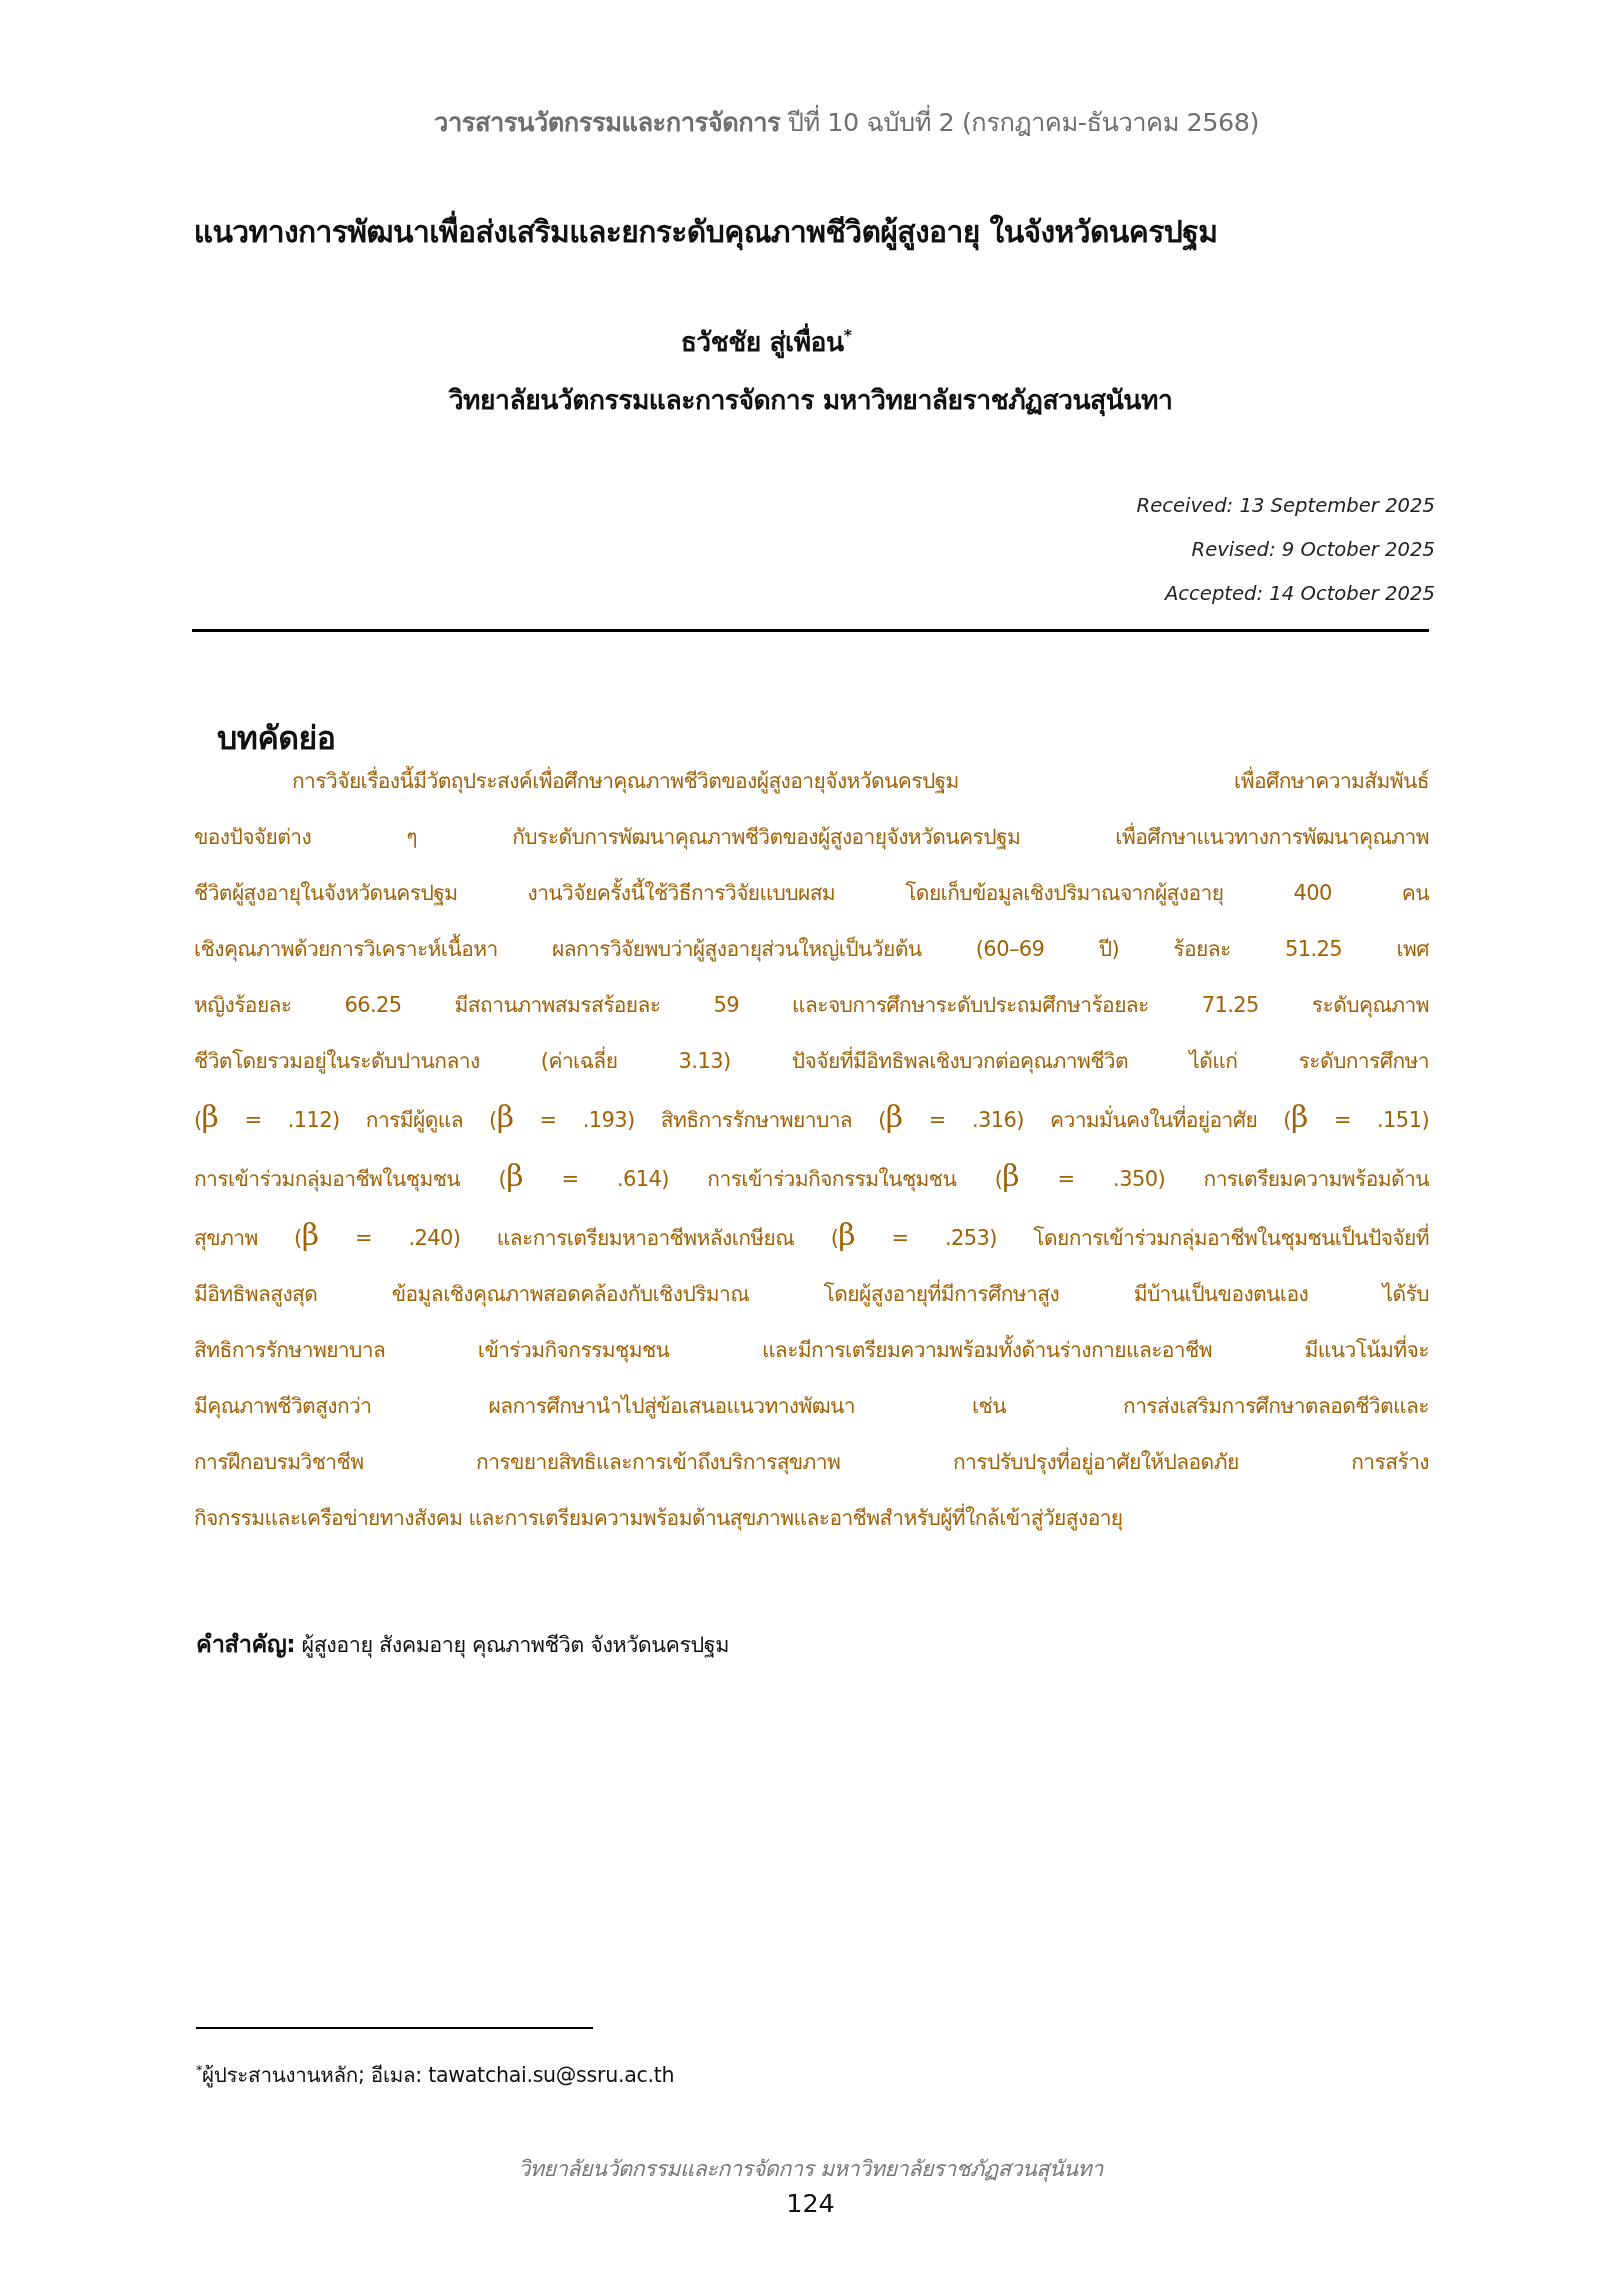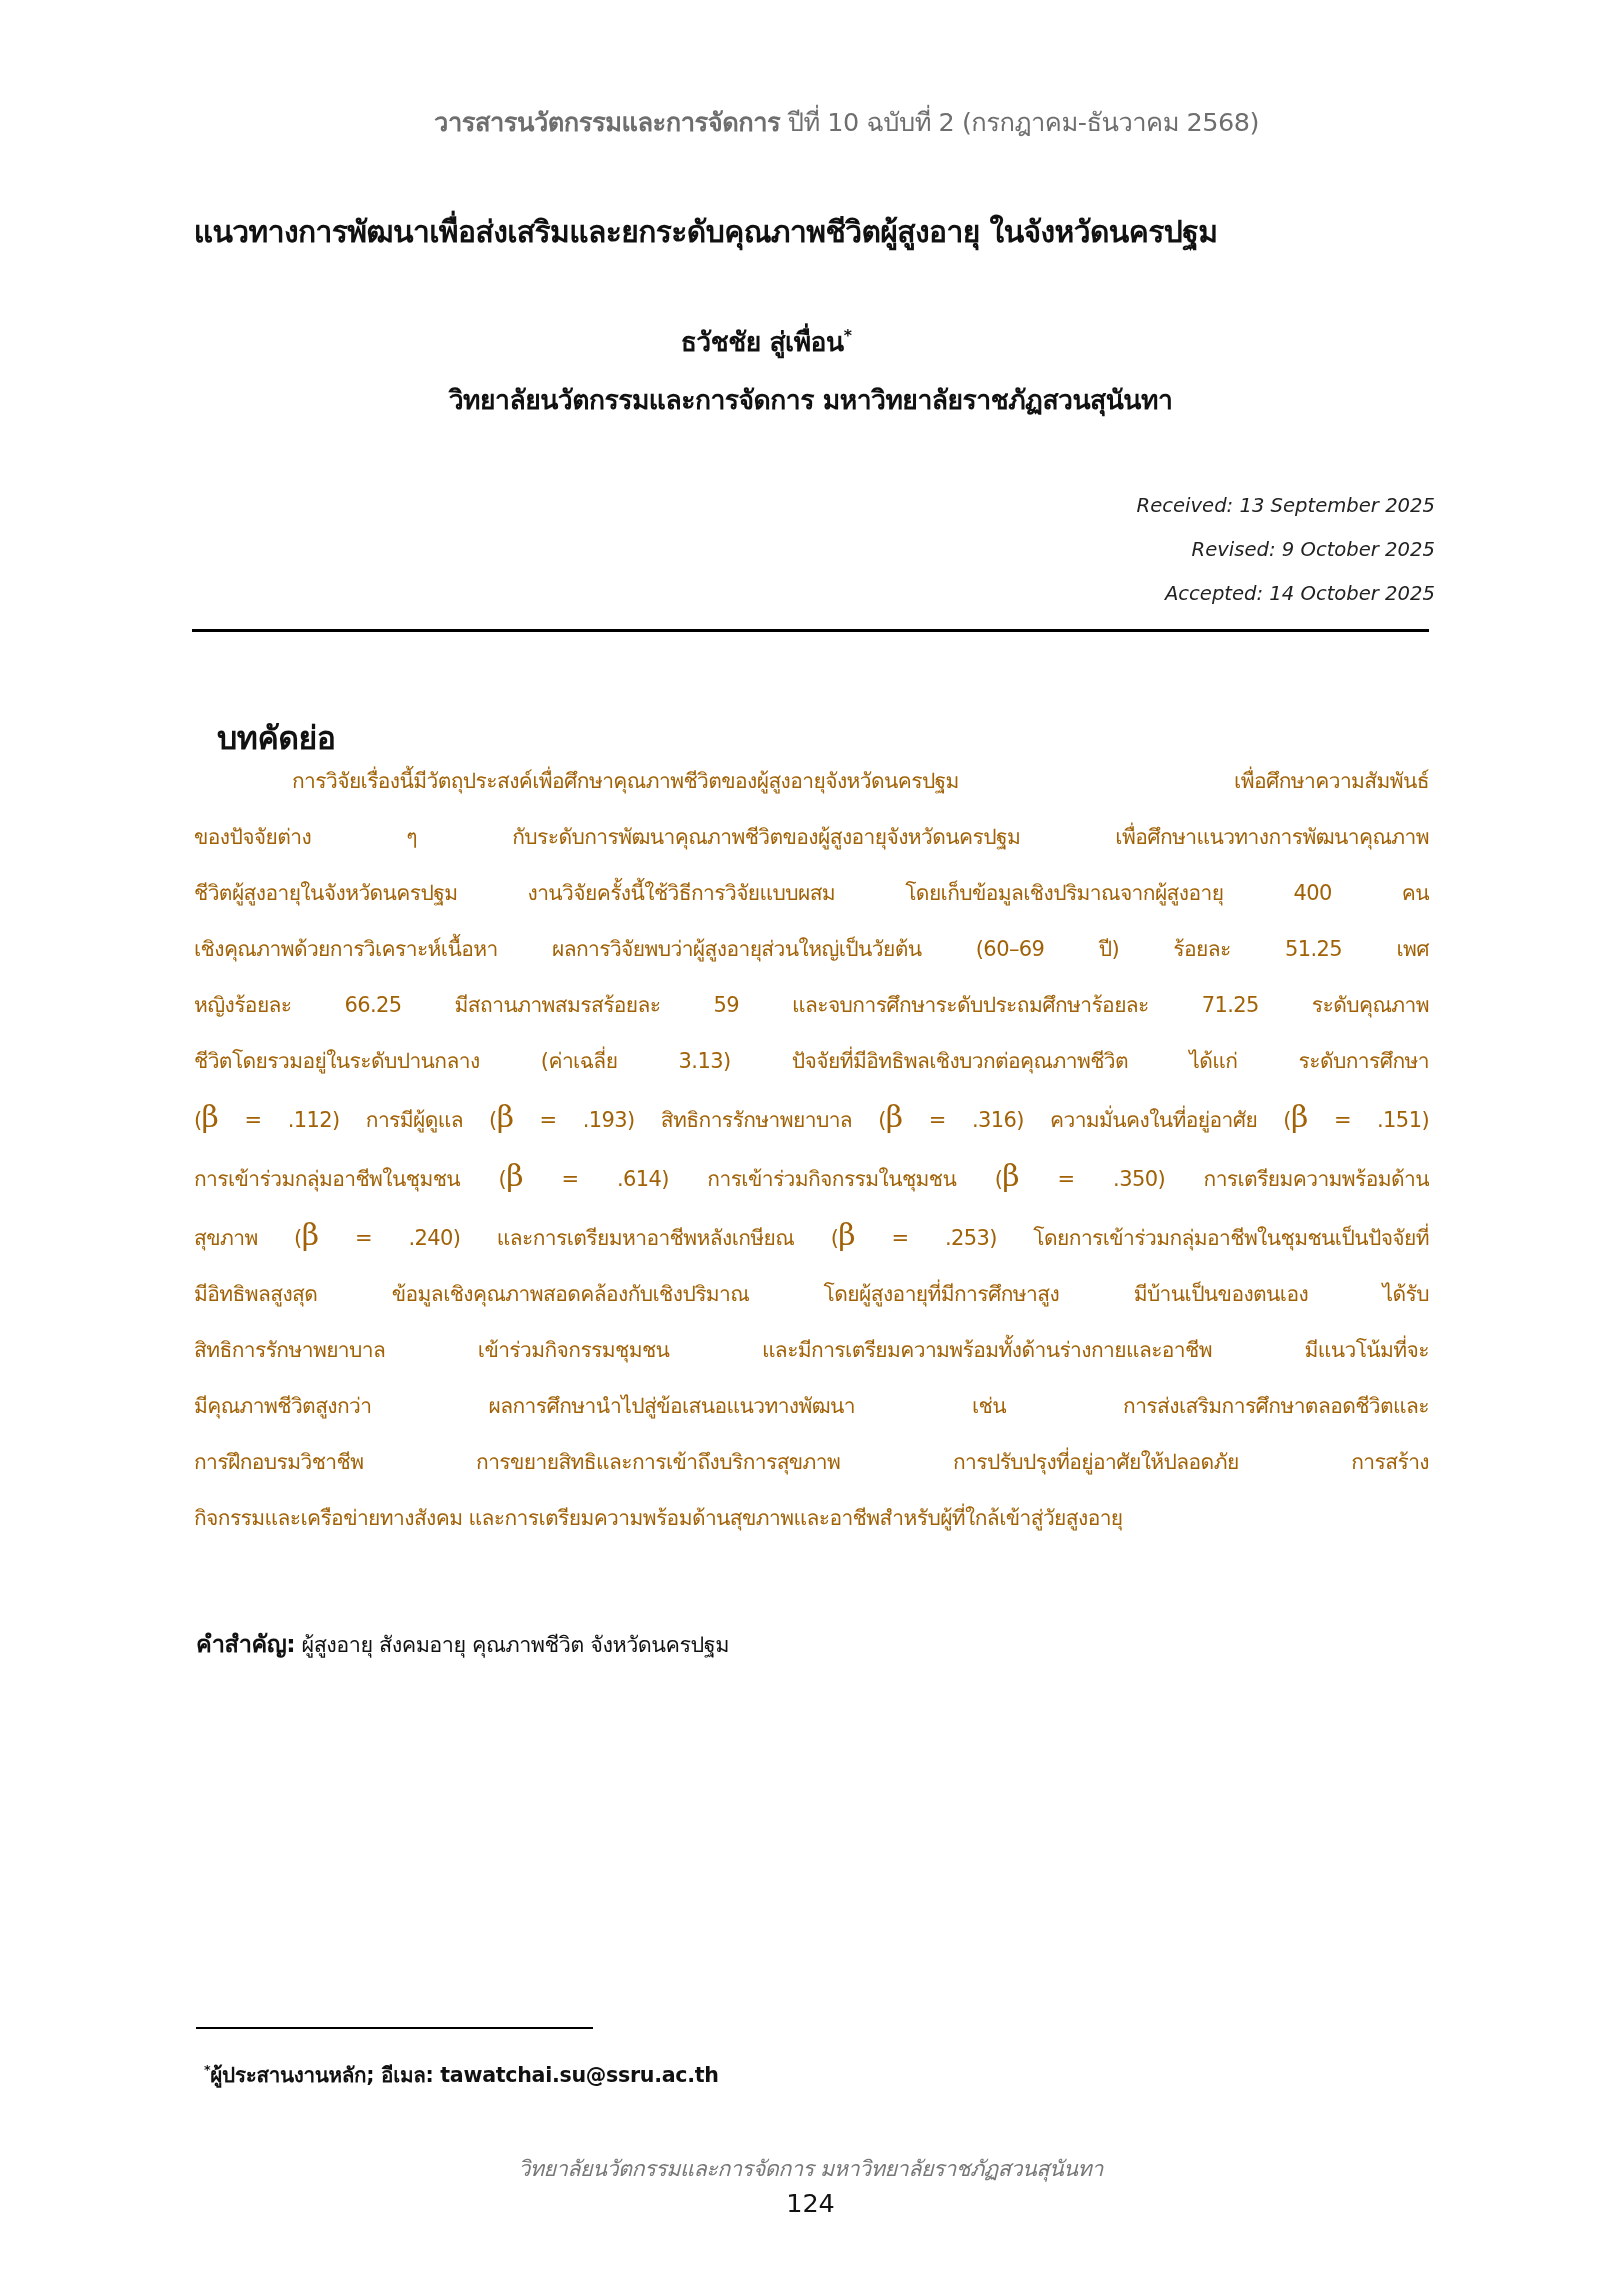--- a/index.html
+++ b/index.html
@@ -16,21 +16,21 @@
   .rule { top:629px; left:192px; width:1237px; height:2.9px; background:#000; }
   .abs-heading { top:712px; left:196px; font-size:32px; font-weight:bold; letter-spacing:-0.5px;margin-left:21px; }
   .abstract { top:753px; left:194px; width:1235px; font-size:21px; line-height:56px; text-align:justify; text-align-last:left; letter-spacing:-0.6px; color:#a16207; }
   .abstract .line { display:block; white-space:nowrap; text-align:justify; text-align-last:justify; }
   .abstract .line.first { text-indent:98px; }
   .abstract .line.last { text-align-last:left; }
   .beta { font-family:"DejaVu Serif", serif; font-size:30px; }
   .keywords { top:1625px; left:196px; font-size:21.6px; letter-spacing:-0.5px; }
   .keywords .kw-label { font-weight:bold; font-size:23.5px; }
   .fn-rule { top:2027px; left:196px; width:397px; height:2px; background:#000; }
-  .footnote { top:2058px; left:204px; font-size:20.6px; letter-spacing:-0.3px;font-weight:bold; }
+  .footnote { top:2058px; left:196px; font-size:20.6px; letter-spacing:-0.3px; }
   .footnote sup { font-size:12.7px; }
   .footer-inst { top:2151px; left:0; width:1621px; text-align:center; font-size:21.6px; font-style:italic; color:#777; letter-spacing:-0.5px; }
   .page-num { top:2188px; left:0; width:1621px; text-align:center; font-size:25.5px; color:#111; }
 </style>
 </head>
 <body>
 
 <div class="abs running-head">
   <span class="journal">วารสารนวัตกรรมและการจัดการ</span>
   <span>ปีที่ 10 ฉบับที่ 2 (กรกฎาคม-ธันวาคม 2568)</span>

